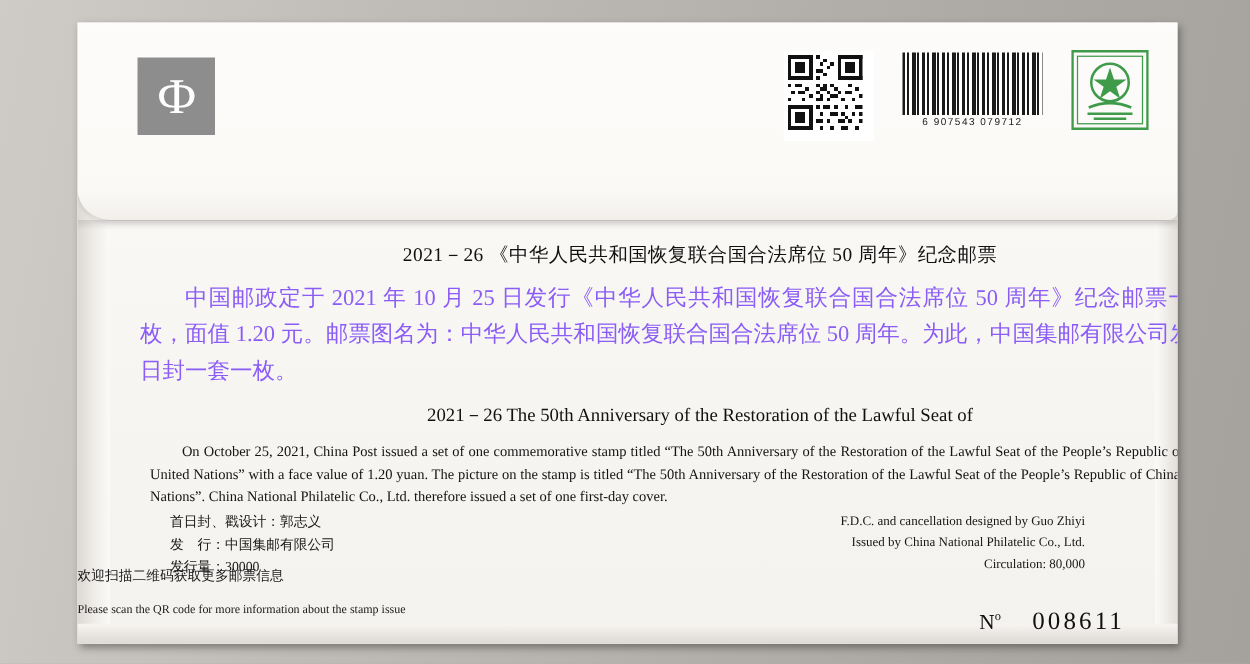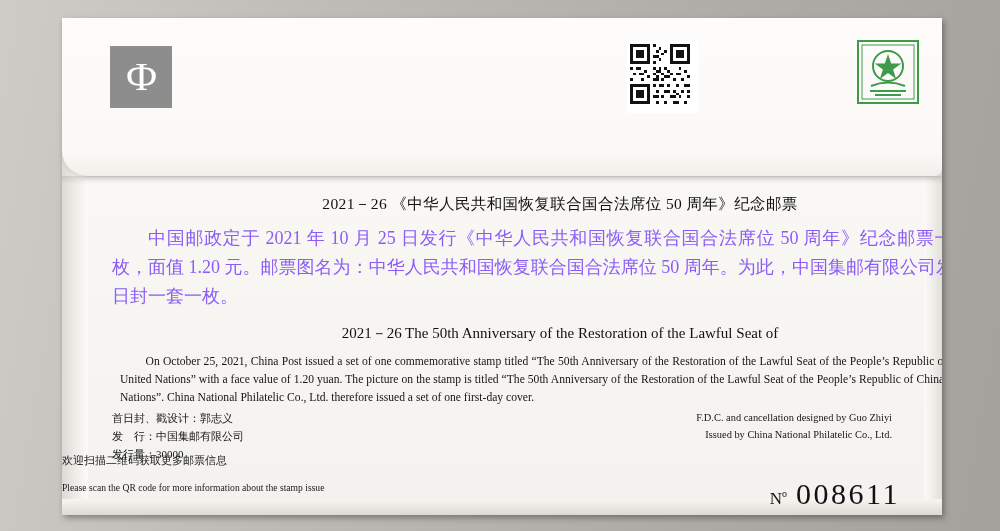--- a/index.html
+++ b/index.html
@@ -189,21 +189,21 @@
     margin: 0 22px 0 30px;
     text-indent: 2.2em;
     font-family: "Liberation Serif", serif;
   }
   
   .footer {
     position: absolute;
     left: 0;
     top: 392px;
     width: 880px;
-    padding: 0 50px;
+    padding: 0 74px;
     box-sizing: border-box;
     display: flex;
     justify-content: space-between;
   }
   .foot-left {
     font-size: 11px;
     line-height: 1.62;
     color: #161616;
     font-family: "Liberation Serif", serif;
   }
@@ -243,23 +243,24 @@
     gap: 9px;
     color: #111;
   }
   .serial .no {
     font-size: 17px;
     font-family: "Liberation Serif", serif;
     margin-top: 20px;
   }
   .serial .no sup { font-size: 10px; }
   .serial .digits {
-    font-size: 30px;
+    font-size: 20px;
     letter-spacing: 2.5px;
     font-family: "Liberation Serif", serif;
+    margin-left: 16px;
   }
 </style>
 </head>
 <body>
 
 <div class="scene">
   <div class="backdrop"></div>
 
   <div class="envelope">
     <div class="env-inner"></div>
@@ -344,20 +345,24 @@
           <rect x="9" y="20" width="1" height="1"></rect>
             <rect x="12" y="20" width="1" height="1"></rect>
           <rect x="15" y="20" width="2" height="1"></rect>
             <rect x="19" y="20" width="1" height="1"></rect>
           <rect x="16" y="17" width="1" height="1"></rect>
             <rect x="20" y="16" width="1" height="1"></rect>
         </g>
       </svg>
     </div>
 
+    <div class="barcode">
+      <div class="bars"></div>
+      <div class="bc-num">6 907543 079712</div>
+    </div>
 
     <div class="emblem">
       <svg width="62" height="64" viewBox="0 0 62 64">
         <rect x="1" y="1" width="60" height="62" fill="none" stroke="#3f9a4a" stroke-width="2"></rect>
         <rect x="5" y="5" width="52" height="54" fill="none" stroke="#3f9a4a" stroke-width="1"></rect>
         <circle cx="31" cy="26" r="15" fill="none" stroke="#3f9a4a" stroke-width="2"></circle>
         <polygon points="31,14 34.2,23.5 44.2,23.5 36.1,29.4 39.2,38.9 31,33 22.8,38.9 25.9,29.4 17.8,23.5 27.8,23.5" fill="#3f9a4a"></polygon>
         <path d="M14 46 q17 -7 34 0" fill="none" stroke="#3f9a4a" stroke-width="2"></path>
         <rect x="13" y="50" width="36" height="2" fill="#3f9a4a"></rect>
         <rect x="18" y="54" width="26" height="2" fill="#3f9a4a"></rect>
@@ -373,20 +378,21 @@
 
     <div class="footer">
       <div class="foot-left">
         <div>首日封、戳设计：郭志义</div>
         <div>发　行：中国集邮有限公司</div>
         <div>发行量：30000</div>
       </div>
       <div class="foot-right">
         <div>F.D.C. and cancellation designed by Guo Zhiyi</div>
         <div>Issued by China National Philatelic Co., Ltd.</div>
+        <div>Circulation: 80,000</div>
       </div>
     </div>
 
     <div class="scan-note">
       <div class="scan-cn">欢迎扫描二维码获取更多邮票信息</div>
       <div class="scan-en">Please scan the QR code for more information about the stamp issue</div>
     </div>
 
     <div class="serial">
       <span class="no"><span>N</span><sup>o</sup></span>

